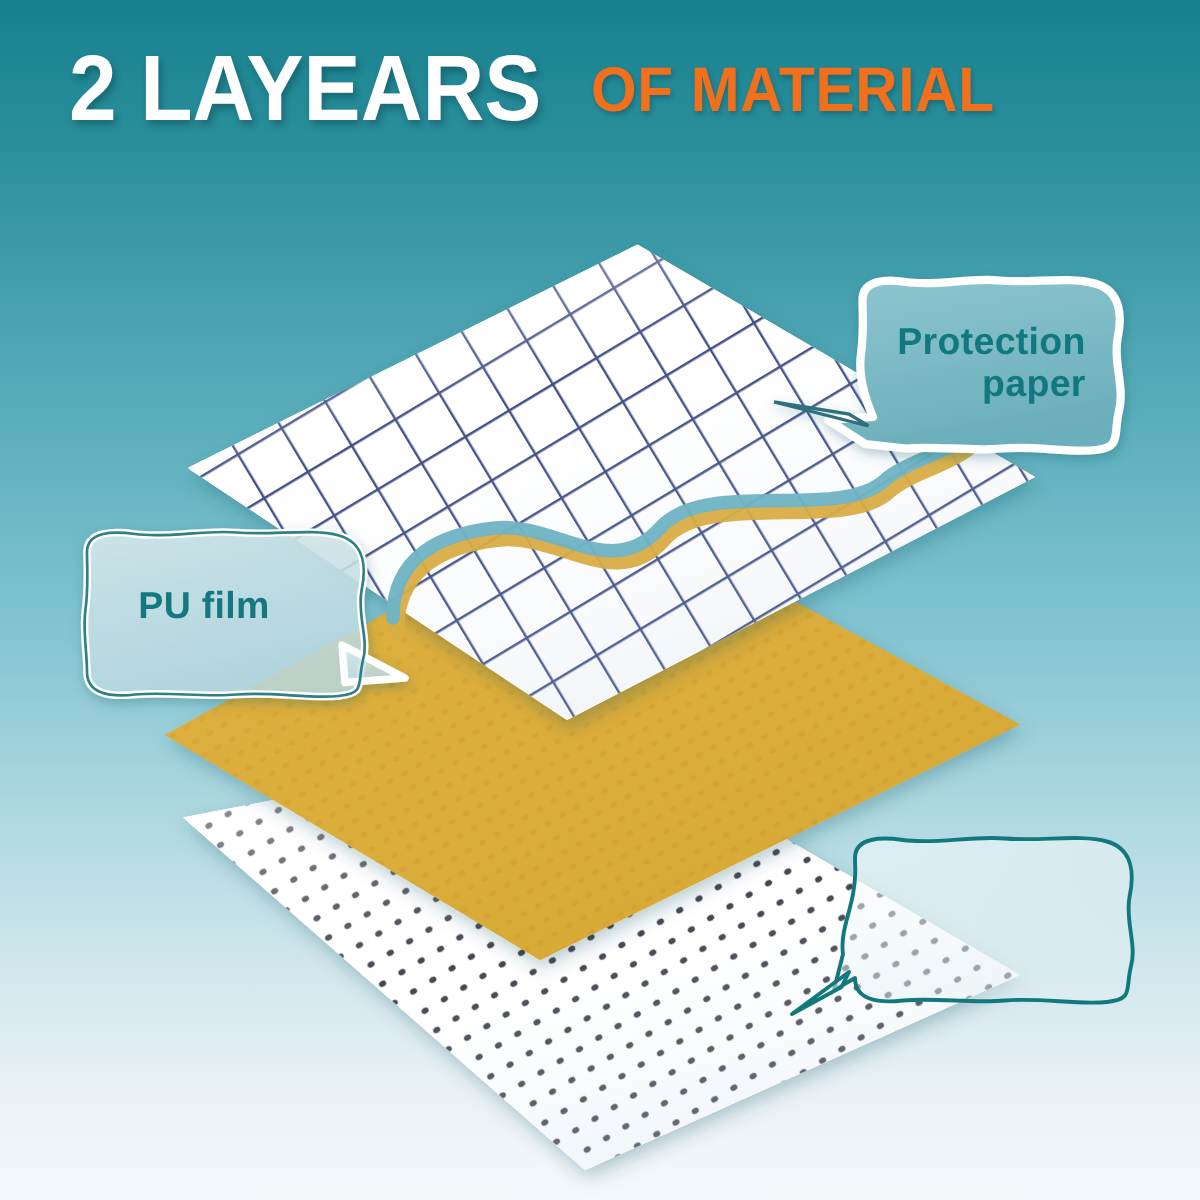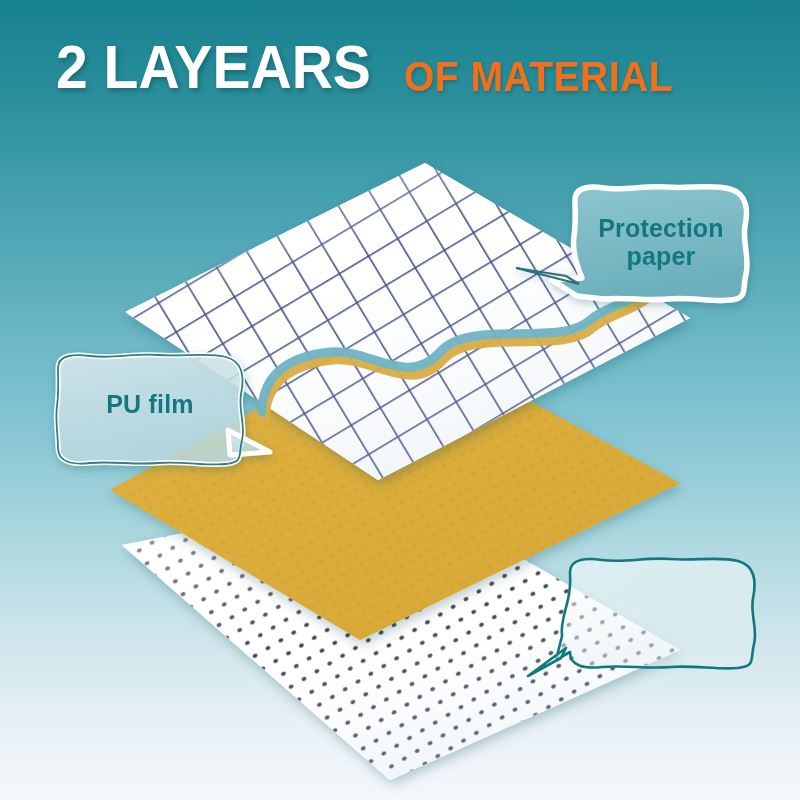--- a/index.html
+++ b/index.html
@@ -21,26 +21,26 @@
         #7cc1cf 50%,
         #a9d6de 66%,
         #cfe6ec 80%,
         #e9f1f6 91%,
         #f4f8fb 100%);
   }
 
   
   .title-bar {
     position: absolute;
-    left: 56px;
+    left: 46px;
     top: 22px;
     width: 740px;
     height: 76px;
     display: flex;
-    align-items: flex-end;
+    align-items: center;
     gap: 16px;
     white-space: nowrap;
   }
   .title-main {
     font-size: 62px;
     font-weight: bold;
     color: #ffffff;
     letter-spacing: 0px;
     transform: scaleX(0.92);
     transform-origin: left center;
@@ -71,30 +71,30 @@
   .bubble {
     position: absolute;
     display: flex;
     align-items: center;
     justify-content: center;
     text-align: center;
     font-weight: bold;
     line-height: 1.12;
     letter-spacing: 0.2px;
   }
-  .bubble .btext { position: relative; z-index: 3; padding: 0 6px; }
+  .bubble .btext { position: relative; z-index: 3; padding: 0 6px; text-align: right; }
 
   #bubble-protection {
     left: 568px; top: 186px;
     width: 186px; height: 112px;
     font-size: 25px;
     color: #12787f;
   }
   #bubble-pu {
-    left: 52px; top: 352px;
+    left: 38px; top: 352px;
     width: 196px; height: 104px;
     font-size: 25px;
     color: #13787f;
   }
   #bubble-acrylic {
     left: 562px; top: 558px;
     width: 190px; height: 110px;
     font-size: 25px;
     color: #0b6e73;
   }

